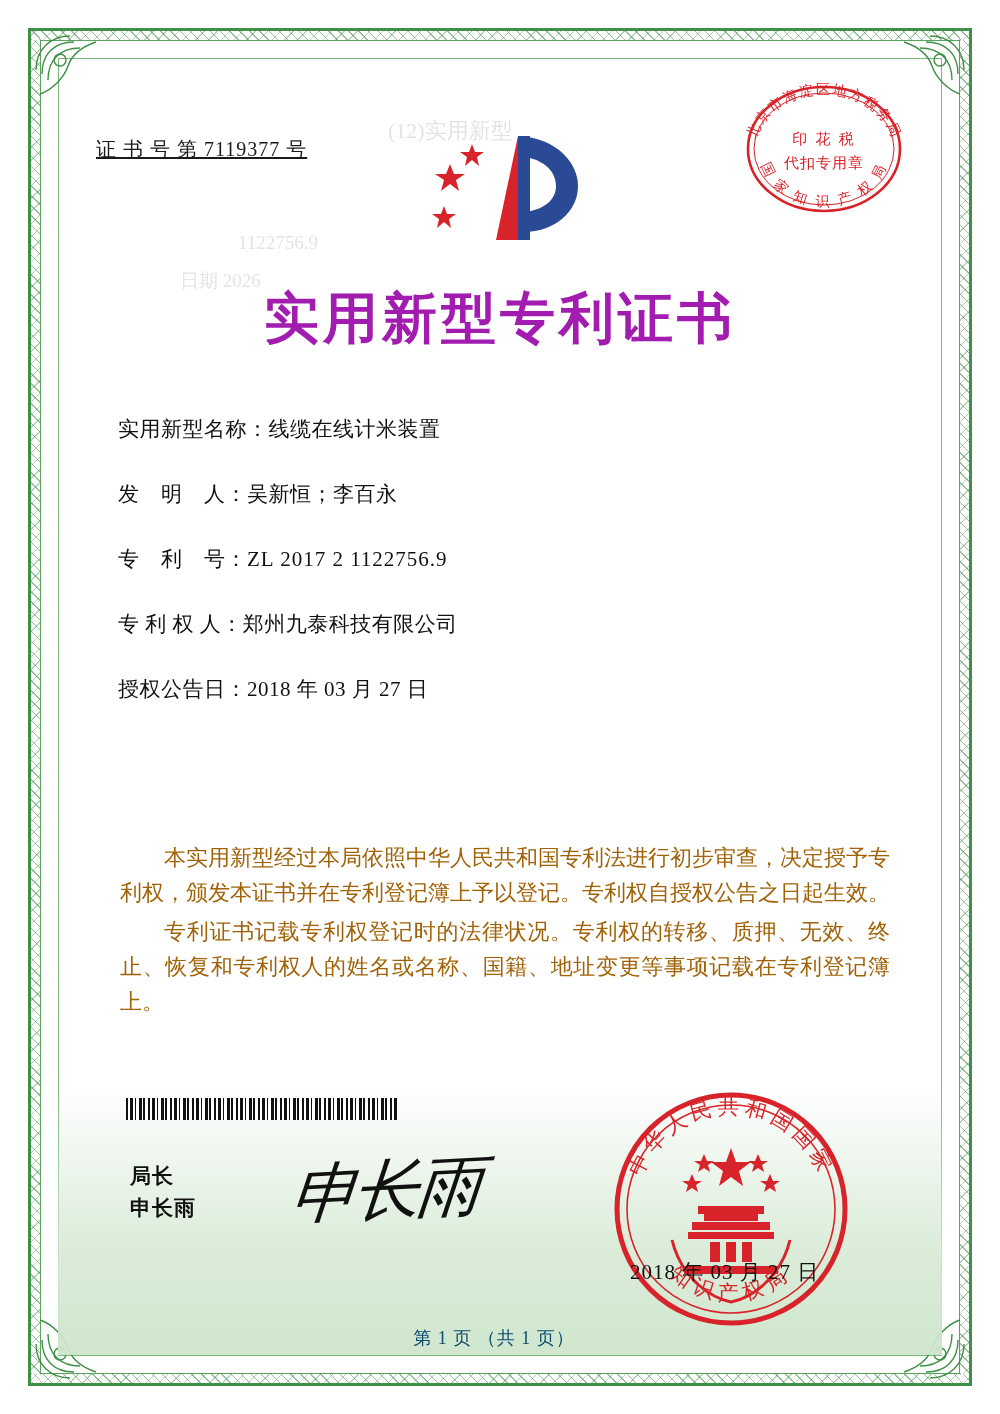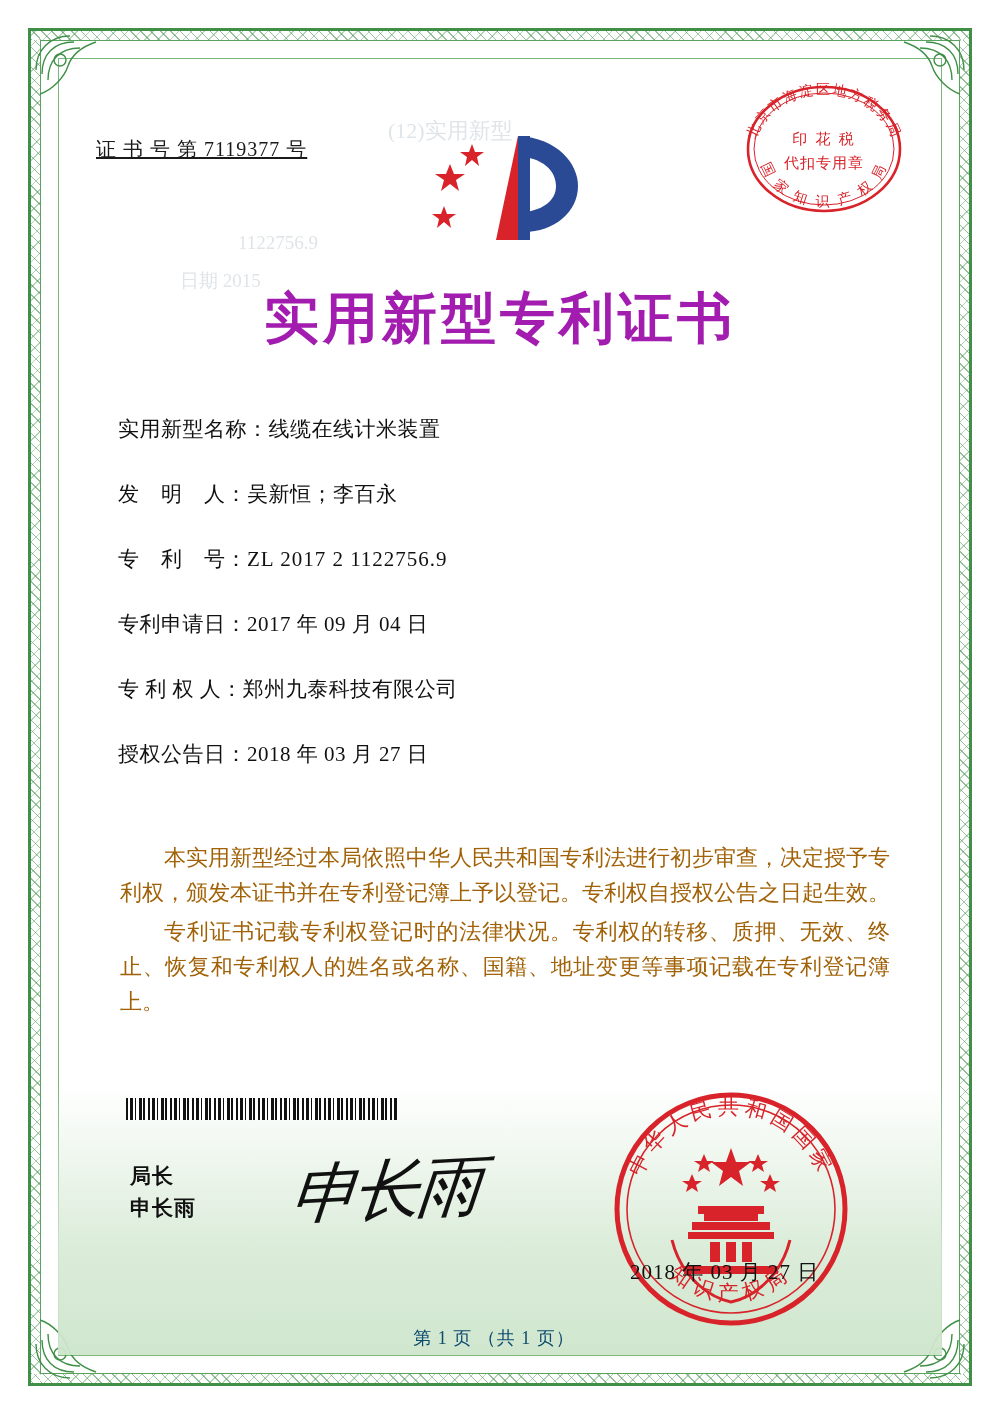--- a/index.html
+++ b/index.html
@@ -282,21 +282,21 @@
       </g>
     </svg>
   </div>
 
   <div class="bottom-tint"></div>
 
   <div class="cert-no">证 书 号 第 7119377 号</div>
 
   <div class="ghost g1">(12)实用新型</div>
   <div class="ghost g2">1122756.9</div>
-  <div class="ghost g3">日期  2015</div>
+  <div class="ghost g3">日期  2026</div>
 
   <div class="logo">
     <svg width="160" height="130" viewBox="0 0 160 130">
 
       <g fill="#d8232a">
         <polygon points="18,44 22,54 33,54 24,60 27,71 18,64 9,71 12,60 3,54 14,54"></polygon>
         <polygon points="40,24 43,32 52,32 45,37 47,46 40,40 33,46 35,37 28,32 37,32"></polygon>
         <polygon points="12,86 15,94 24,94 17,99 19,108 12,102 5,108 7,99 0,94 9,94"></polygon>
       </g>
 
@@ -332,23 +332,20 @@
     <div class="field-row">
       <span class="field-label">实用新型名称：</span><span class="field-value">线缆在线计米装置</span>
     </div>
     <div class="field-row">
       <span class="field-label">发　明　人：</span><span class="field-value">吴新恒；李百永</span>
     </div>
     <div class="field-row">
       <span class="field-label">专　利　号：</span><span class="field-value mono">ZL 2017 2 1122756.9</span>
     </div>
     <div class="field-row">
-      <span class="field-label">专利申请日：</span><span class="field-value">2017 年 09 月 04 日</span>
-    </div>
-    <div class="field-row">
       <span class="field-label">专 利 权 人：</span><span class="field-value">郑州九泰科技有限公司</span>
     </div>
     <div class="field-row">
       <span class="field-label">授权公告日：</span><span class="field-value">2018 年 03 月 27 日</span>
     </div>
   </div>
 
   <div class="body-text">
     <p>本实用新型经过本局依照中华人民共和国专利法进行初步审查，决定授予专利权，颁发本证书并在专利登记簿上予以登记。专利权自授权公告之日起生效。</p>
     <p>专利证书记载专利权登记时的法律状况。专利权的转移、质押、无效、终止、恢复和专利权人的姓名或名称、国籍、地址变更等事项记载在专利登记簿上。</p>

